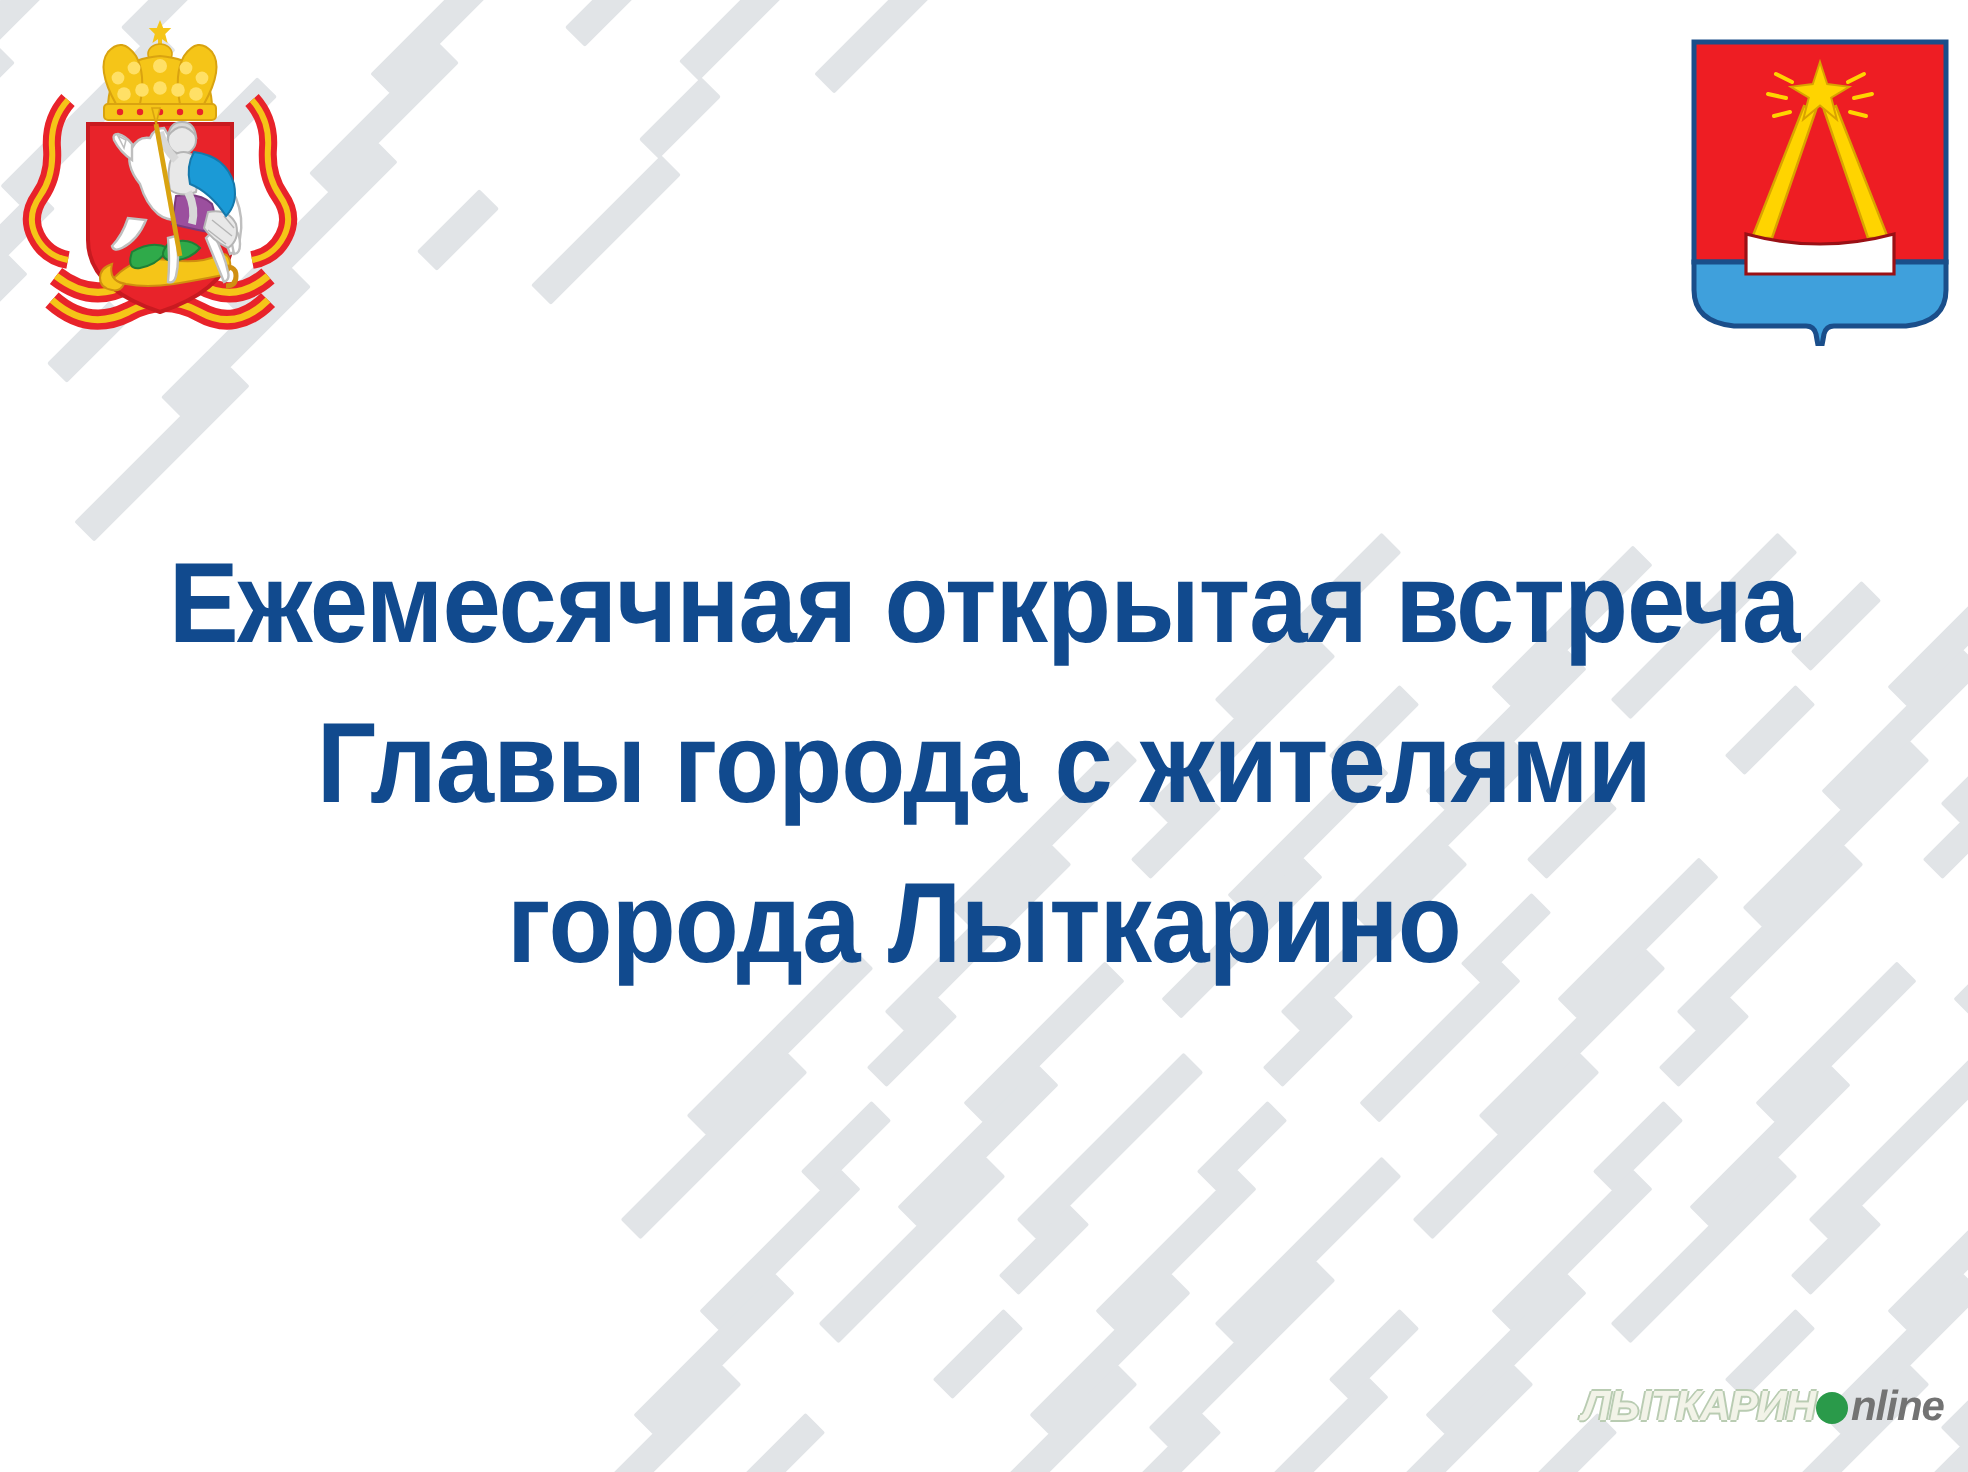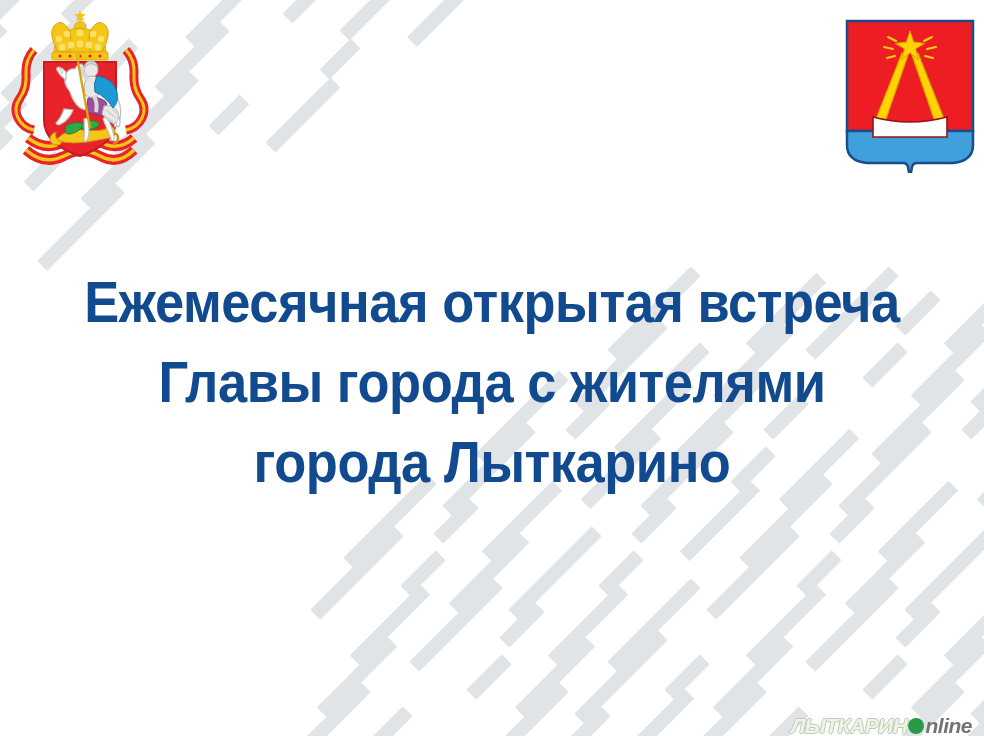--- a/index.html
+++ b/index.html
@@ -66,21 +66,21 @@
     letter-spacing: -0.5px;
     white-space: nowrap;
     transform: scaleX(0.92);
     transform-origin: center center;
   }
 
   
   .watermark {
     position: absolute;
     right: 12px;
-    bottom: 0;
+    bottom: 22px;
     font-size: 21px;
     font-weight: bold;
     font-style: italic;
     letter-spacing: -0.5px;
     white-space: nowrap;
     line-height: 1;
     display: flex;
     align-items: center;
   }
   .wm-ru {

